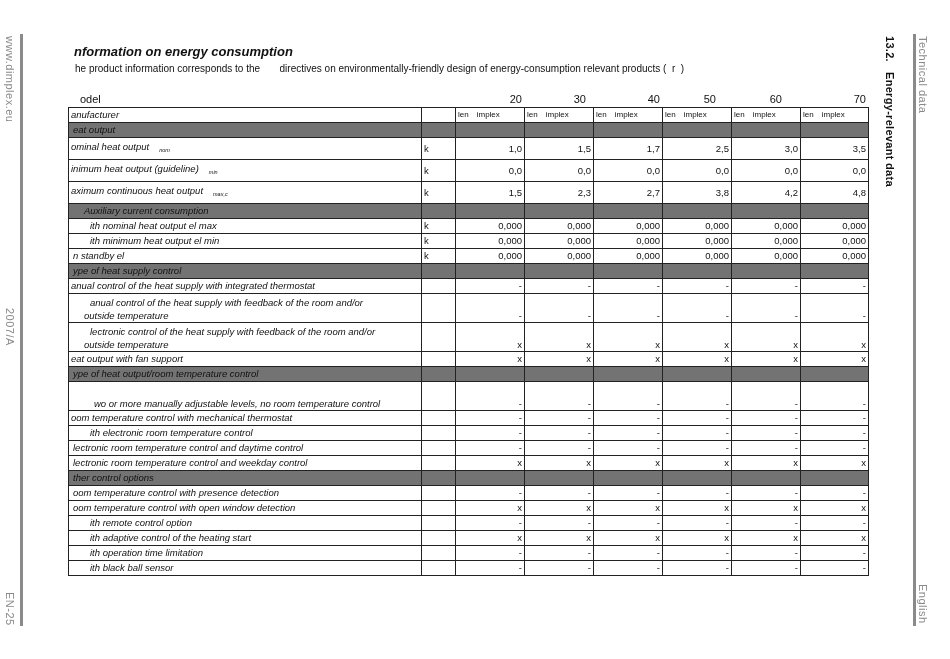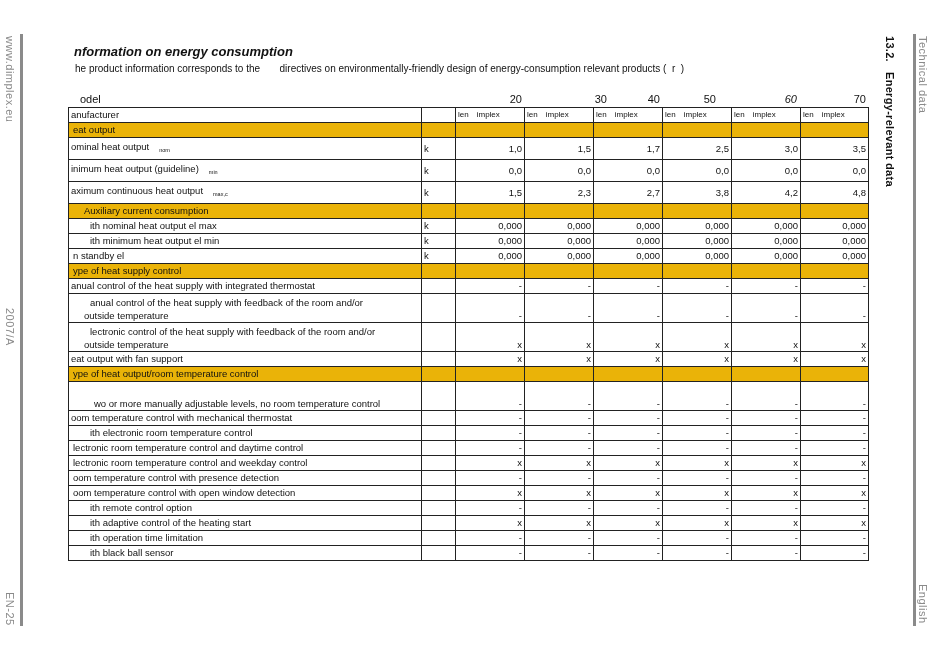--- a/index.html
+++ b/index.html
@@ -9,26 +9,26 @@
   .vtext { position:absolute; writing-mode:vertical-rl; font-size:11px; color:#8a8a8a; letter-spacing:0.5px; }
   .vtext.dark { color:#111; font-weight:bold; font-size:11px; letter-spacing:0.3px; }
   .title { position:absolute; left:74px; top:44px; font-size:13px; font-weight:bold;font-style:italic; }
   .subtitle { position:absolute; left:75px; top:63px; font-size:10px; white-space:pre; }
   .model-row { position:absolute; left:68px; top:93px; width:800px; height:14px; font-size:11px; }
   .model-row span { position:absolute; top:0; }
   table.data { position:absolute; left:68px; top:107px; width:800px; border-collapse:collapse; table-layout:fixed; font-size:9.5px; }
   table.data td { border:1px solid #222; padding:0 2px; height:14px; line-height:14px; white-space:nowrap; overflow:hidden; }
   table.data tr.h17 td { height:17px; line-height:17px; }
   table.data tr.tall td { height:28px; vertical-align:bottom; line-height:13px; }
-  table.data tr.section td { background:#eab308; }
+  table.data tr.section td { background:#737373; }
   td.num { text-align:right; }
   td.mfr { text-align:left; font-size:8px; }
   td.mfr .a { margin-right:8px; }
   sub.idx { font-size:5.5px; vertical-align:-2px; margin-left:10px; }
-  td.lbl { padding-left:6px; }
+  td.lbl { padding-left:6px;font-style:italic; }
   td.lbl.ind2 { padding-left:21px; }
   td.lbl.ind0 { padding-left:15px; }
   td.lbl.ind3 { padding-left:4px; }
   .wrap { white-space:normal !important; }
 </style>
 </head>
 <body>
 
 <div class="side-bar-left"></div>
 <div class="side-bar-right"></div>
@@ -40,24 +40,24 @@
 <div class="vtext" style="left:917px; top:36px;">Technical data</div>
 <div class="vtext dark" style="left:884px; top:36px; white-space:pre;">13.2.   Energy-relevant data</div>
 <div class="vtext" style="left:917px; top:584px;">English</div>
 
 <div class="title">nformation on energy consumption</div>
 <div class="subtitle">he product information corresponds to the       directives on environmentally-friendly design of energy-consumption relevant products (  r  )</div>
 
 <div class="model-row">
   <span style="left:12px;">odel</span>
   <span style="right:346px;">20</span>
-  <span style="right:261px;text-align:right;">30</span>
+  <span style="right:282px;text-align:right;">30</span>
   <span style="right:208px;">40</span>
   <span style="right:152px;margin-left:34px;">50</span>
-  <span style="right:71px;font-style:italic;">60</span>
+  <span style="right:86px;">60</span>
   <span style="right:2px;">70</span>
 </div>
 
 <table class="data">
   <colgroup>
     <col style="width:353px">
       <col style="width:34px">
     <col style="width:69px">
       <col style="width:69px">
       <col style="width:69px">
@@ -268,20 +268,30 @@
       <tr>
         <td class="lbl ind3"><span>lectronic room temperature control and weekday control</span></td>
         <td></td>
         <td class="num">x</td>
         <td class="num">x</td>
         <td class="num">x</td>
         <td class="num">x</td>
         <td class="num">x</td>
         <td class="num">x</td>
       </tr>
+      <tr class="section">
+        <td class="lbl ind3">ther control options</td>
+        <td></td>
+        <td></td>
+        <td></td>
+        <td></td>
+        <td></td>
+        <td></td>
+        <td></td>
+      </tr>
       <tr>
         <td class="lbl ind3"><span>oom temperature control with presence detection</span></td>
         <td></td>
         <td class="num">-</td>
         <td class="num">-</td>
         <td class="num">-</td>
         <td class="num">-</td>
         <td class="num">-</td>
         <td class="num">-</td>
       </tr>

